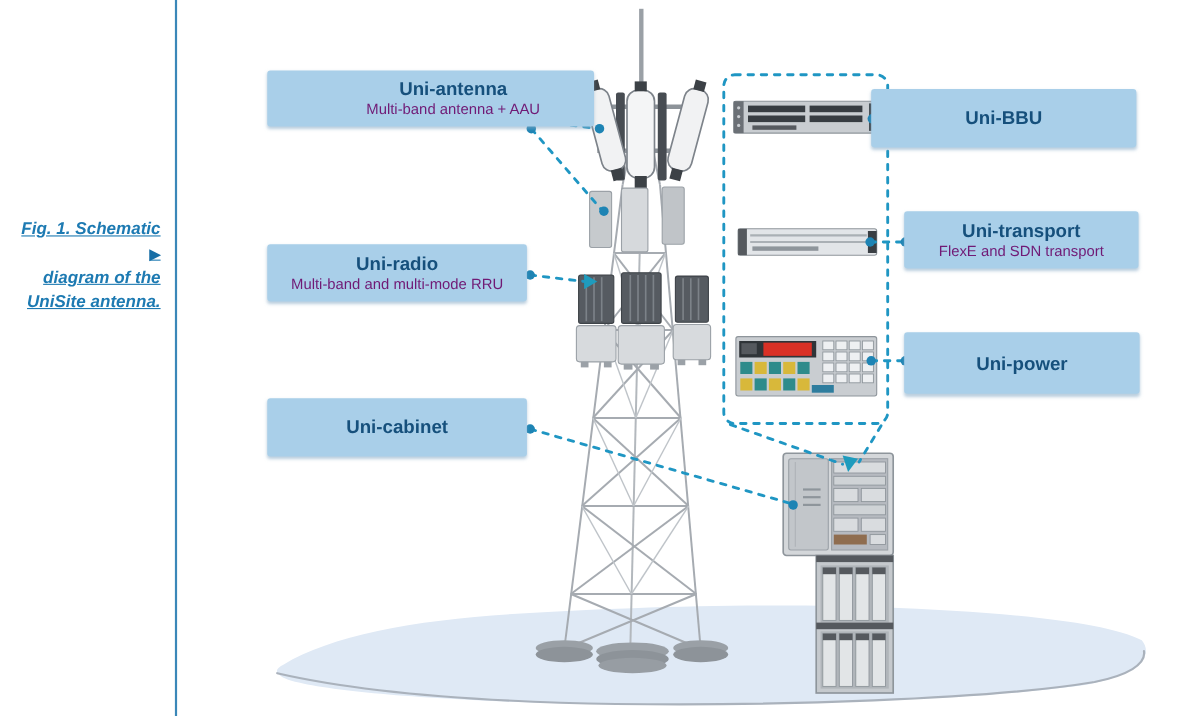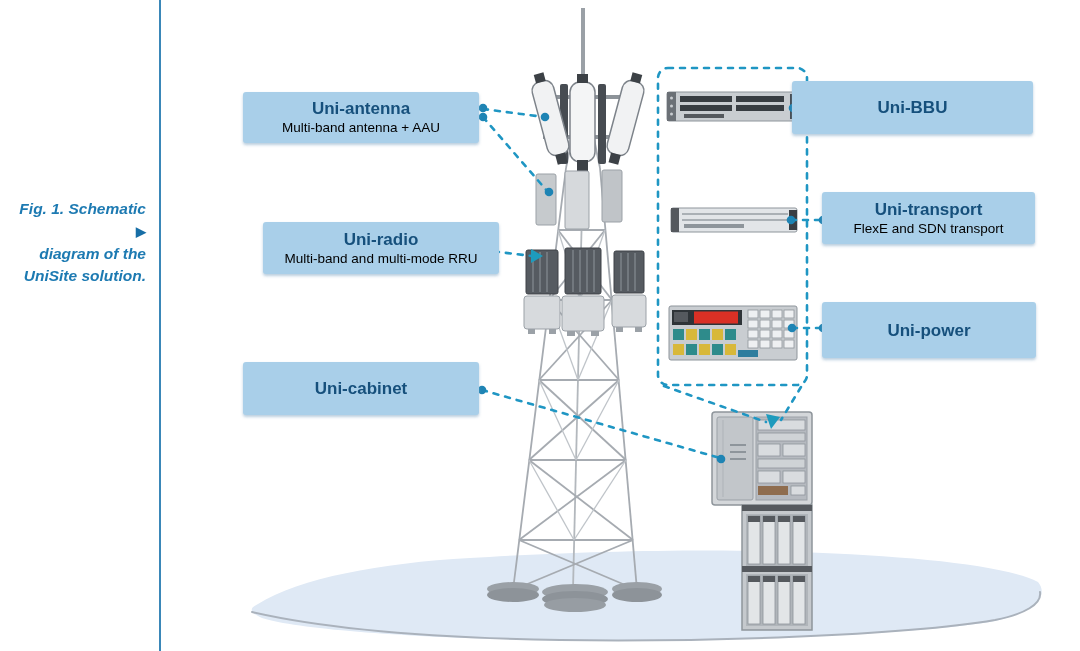--- a/index.html
+++ b/index.html
@@ -7,34 +7,34 @@
     position:relative;width:1080px;height:651px;overflow:hidden;
     background:#ffffff;font-family:"Liberation Sans", sans-serif;
   }
   .art{position:absolute;left:0;top:0;width:1080px;height:651px;}
   .divider{
     position:absolute;left:159px;top:0;width:2px;height:651px;background:#3a87b8;
   }
   .caption{
     position:absolute;left:8px;top:198px;width:138px;
     text-align:right;font-style:italic;font-weight:bold;
-    color:#1d7ab2;font-size:15.5px;line-height:22px;
+    color:#1d7ab2;font-size:15.5px;line-height:22px;text-decoration:underline;
   }
   .caption .marker{color:#176ea6;font-style:normal;font-size:13px;}
   .callout{
     position:absolute;background:#a9cfe9;border-radius:3px;
     display:flex;flex-direction:column;align-items:center;justify-content:center;
     box-shadow:0 2px 3px rgba(130,165,195,.55);
     text-align:center;
   }
   .callout .title{font-weight:bold;font-size:17px;color:#16507c;line-height:21px;}
-  .callout .subtitle{font-size:13.5px;color:#000000;line-height:18px;}
+  .callout .subtitle{font-size:13.5px;color:#701a75;line-height:18px;}
   
-  .co-antenna{left:243px;top:92px;width:236px;height:51px;}
-  .co-radio{left:243px;top:222px;width:236px;height:52px;margin-left:20px;}
+  .co-antenna{left:243px;top:64px;width:256px;height:51px;padding-left:41px;}
+  .co-radio{left:243px;top:222px;width:236px;height:52px;}
   .co-cabinet{left:243px;top:362px;width:236px;height:53px;text-align:right;}
   
   .co-bbu{left:792px;top:81px;width:241px;height:53px;}
   .co-transport{left:822px;top:192px;width:213px;height:52px;}
   .co-power{left:822px;top:302px;width:214px;height:56px;}
 </style>
 </head>
 <body>
 
 <div class="stage">
@@ -310,21 +310,21 @@
     <g fill="#1e9bbd">
       <polygon points="531,249 543,256 531,263"></polygon>
       <polygon points="766,414 780,417 771,429"></polygon>
     </g>
   </svg>
 
   <div class="caption">
     <div><span>Fig. 1. Schematic</span>
       <span class="marker">▶</span></div>
     <div>diagram of the</div>
-    <div>UniSite solution.</div>
+    <div>UniSite antenna.</div>
   </div>
 
   <div class="divider"></div>
 
   <div class="callout co-antenna">
     <div class="title">Uni-antenna</div>
     <div class="subtitle">Multi-band antenna + AAU</div>
   </div>
   <div class="callout co-radio">
     <div class="title">Uni-radio</div>

